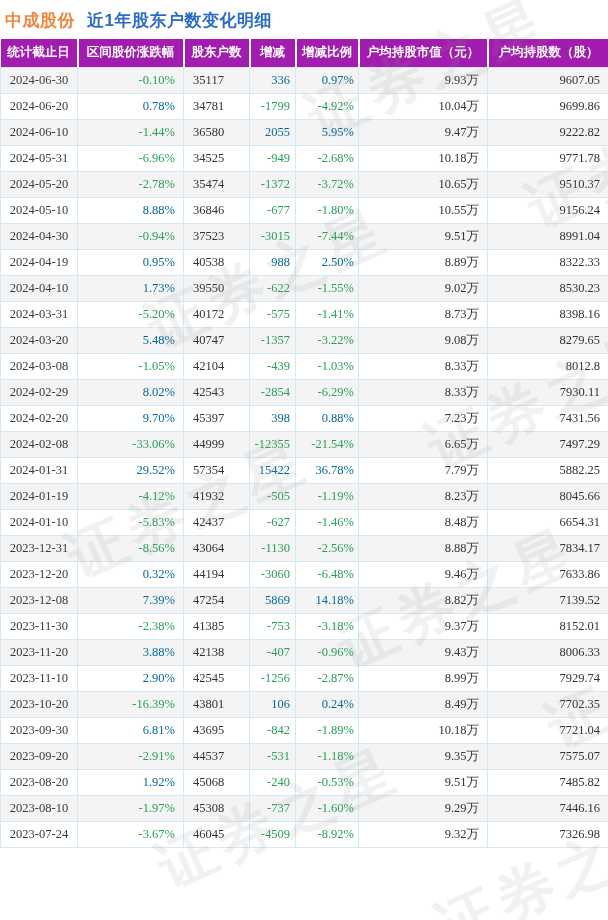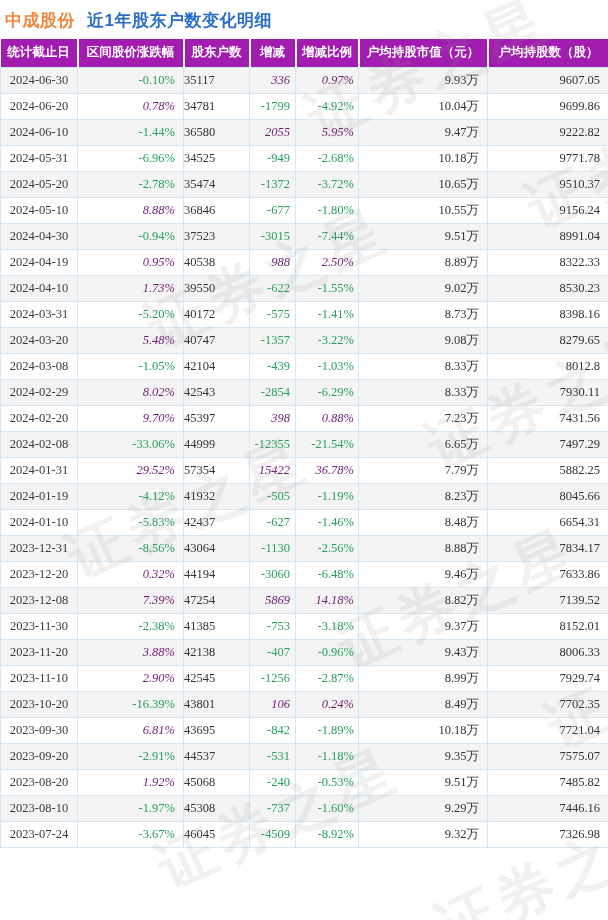--- a/index.html
+++ b/index.html
@@ -50,27 +50,27 @@
     border: 1px solid #d5e7f5;
     white-space: nowrap;
     overflow: hidden;
     padding: 0;
   }
   tbody tr:nth-child(odd)  { background: #f4f4f4; }
   tbody tr:nth-child(even) { background: #ffffff; }
 
   td.c-date   { text-align: center; color: #3a3a3a; }
   td.c-change { text-align: right; padding-right: 8px; }
-  td.c-holders{ text-align: left; padding-right: 16px; margin-top: 20px; }
+  td.c-holders{ text-align: center; padding-right: 16px; margin-top: 20px; }
   td.c-delta  { text-align: right; padding-right: 5px; }
   td.c-ratio  { text-align: right; padding-right: 4px; }
   td.c-avg-value  { text-align: right; padding-right: 8px; }
   td.c-avg-shares { text-align: right; padding-right: 8px; }
 
-  td.up   { color: #701a75; font-style: italic; }
+  td.up   { color: #0369a1; }
   td.down { color: #28a05a; }
 
   
   .footer-note {
     position: absolute;
     left: 4px;
     top: 941px;
     font-size: 17px;
     color: #8c8c8c;
     letter-spacing: 0.5px;

